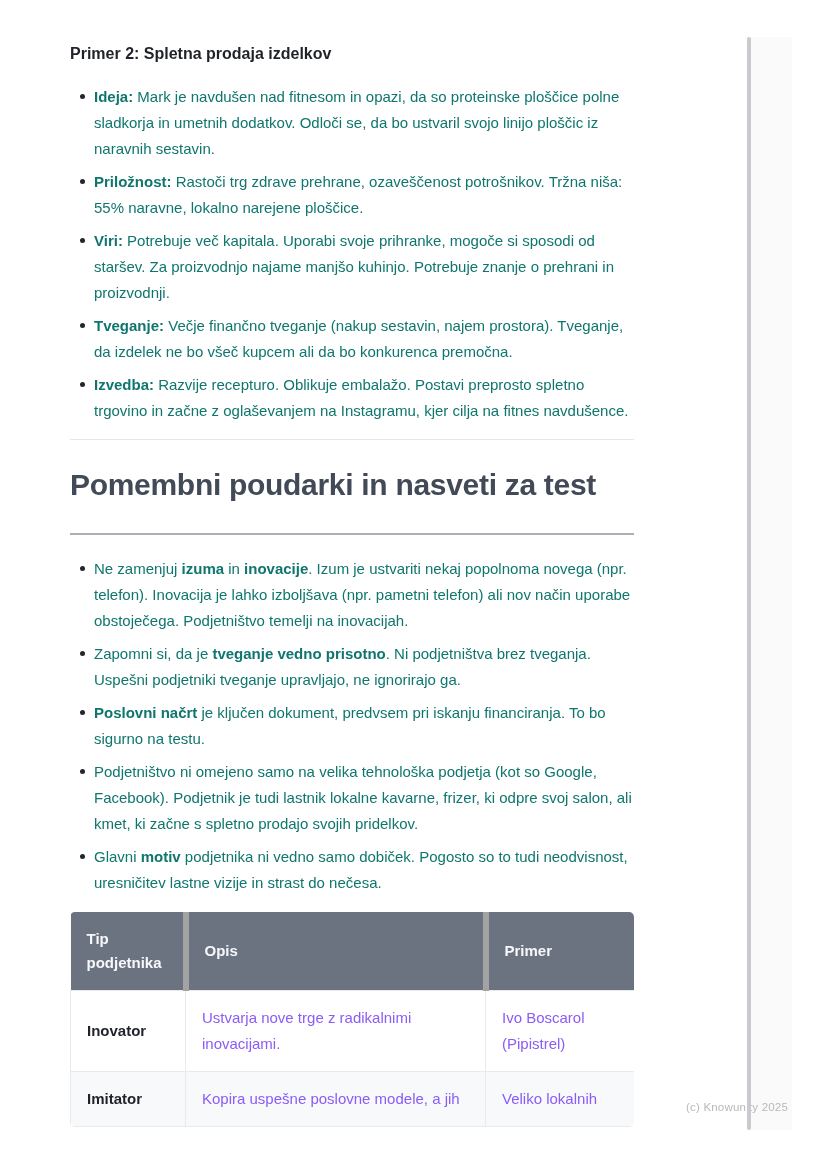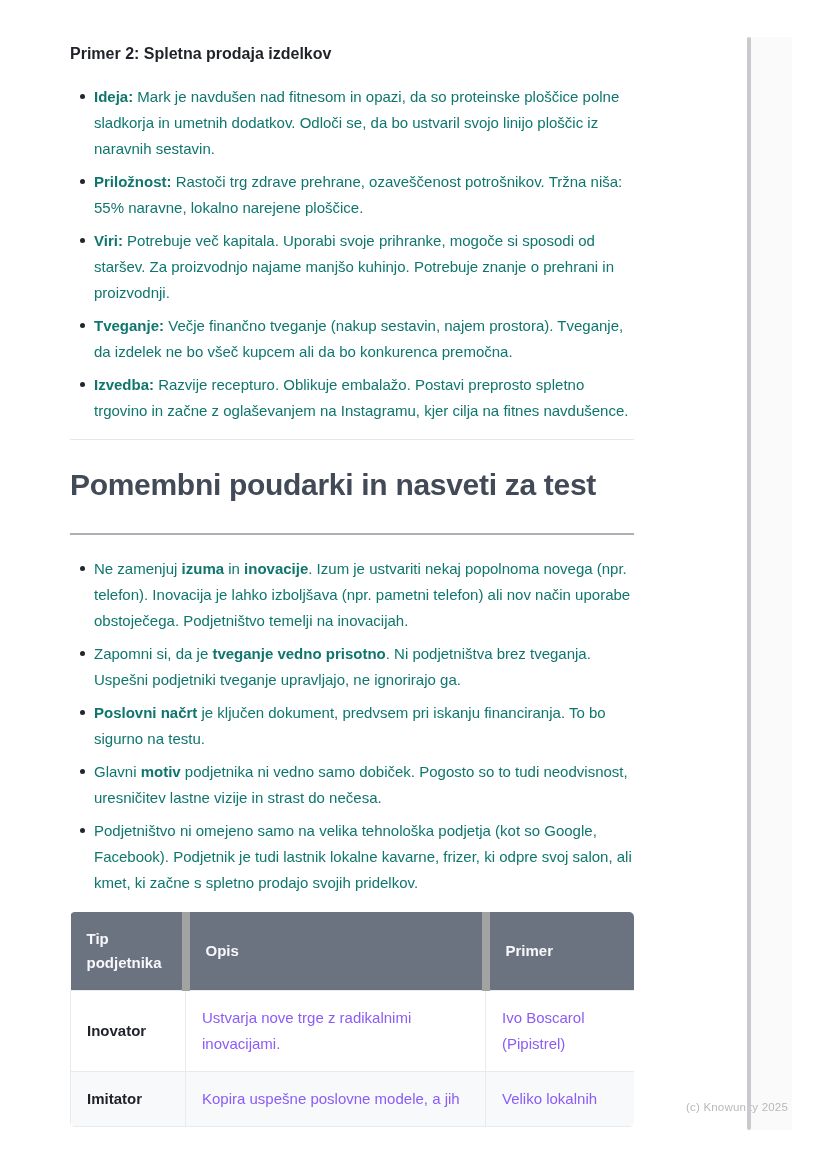--- a/index.html
+++ b/index.html
@@ -73,21 +73,21 @@
   }
   th {
     background: #6b7280;
     color: #f7f8fa;
     font-weight: 700;
     text-align: left;
     padding: 15px 16px;
     line-height: 24px;
     vertical-align: middle;
   }
-  th + th { border-left: 8px solid #a3a3a3; }
+  th + th { border-left: 6px solid #a3a3a3; }
   td {
     padding: 14px 16px;
     line-height: 26px;
     border: 1px solid #e8eaee;
     vertical-align: middle;
     color: #8b5cf6;
     background: #ffffff;
   }
   tbody tr:nth-child(even) td { background: #f8f9fb; }
   .cell-strong { font-weight: 700; color: #1f2228; }
@@ -158,25 +158,25 @@
         <div class="li">
           <span class="dot"></span>
           <p class="li-text"><span>Zapomni si, da je </span><span class="b">tveganje vedno prisotno</span><span>. Ni podjetništva brez tveganja. Uspešni podjetniki tveganje upravljajo, ne ignorirajo ga.</span></p>
         </div>
         <div class="li">
           <span class="dot"></span>
           <p class="li-text"><span class="b">Poslovni načrt</span><span> je ključen dokument, predvsem pri iskanju financiranja. To bo sigurno na testu.</span></p>
         </div>
         <div class="li">
           <span class="dot"></span>
+          <p class="li-text"><span>Podjetništvo ni omejeno samo na velika tehnološka podjetja (kot so Google, Facebook). Podjetnik je tudi lastnik lokalne kavarne, frizer, ki odpre svoj salon, ali kmet, ki začne s spletno prodajo svojih pridelkov.</span></p>
+        </div>
+        <div class="li">
+          <span class="dot"></span>
           <p class="li-text"><span>Glavni </span><span class="b">motiv</span><span> podjetnika ni vedno samo dobiček. Pogosto so to tudi neodvisnost, uresničitev lastne vizije in strast do nečesa.</span></p>
-        </div>
-        <div class="li">
-          <span class="dot"></span>
-          <p class="li-text"><span>Podjetništvo ni omejeno samo na velika tehnološka podjetja (kot so Google, Facebook). Podjetnik je tudi lastnik lokalne kavarne, frizer, ki odpre svoj salon, ali kmet, ki začne s spletno prodajo svojih pridelkov.</span></p>
         </div>
       </div>
 
     <div class="table-wrap">
       <table>
         <colgroup>
           <col style="width:115px">
           <col style="width:300px">
           <col style="width:149px">
         </colgroup>

